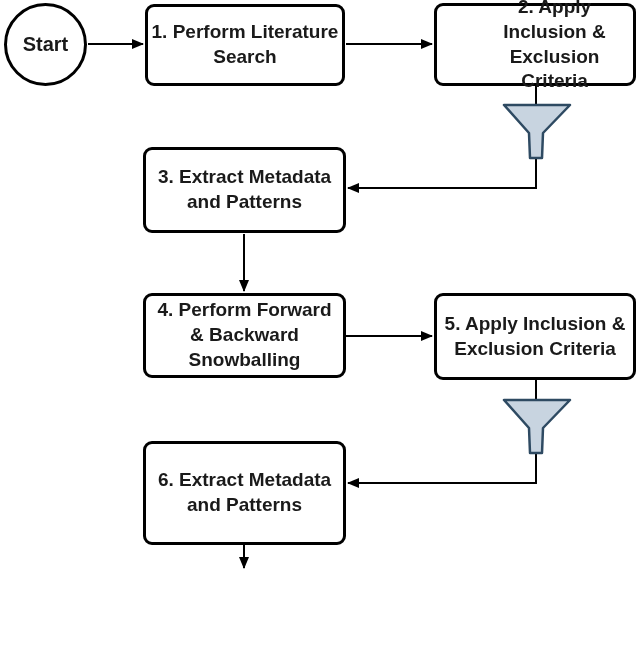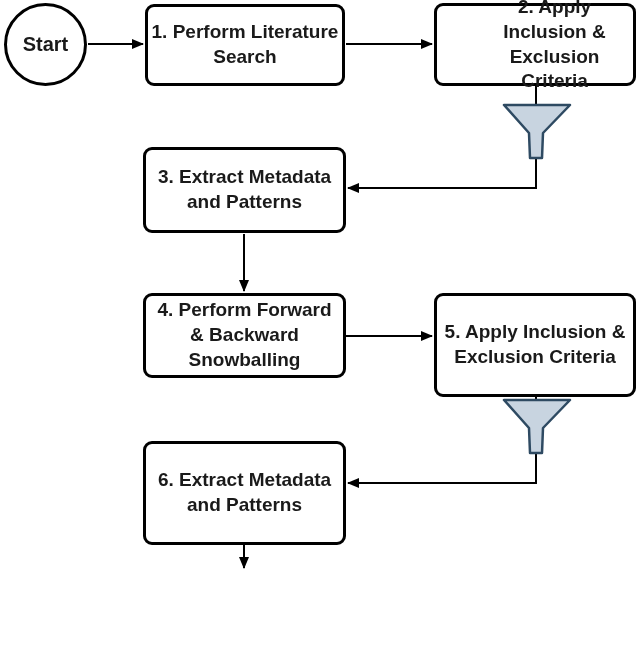--- a/index.html
+++ b/index.html
@@ -52,21 +52,21 @@
     white-space: pre-line;
   }
   .terminal {
     border-radius: 50%;
     font-size: 20px;
   }
   .b1 { left: 145px; top: 4px;   width: 200px; height: 82px; }
   .b2 { left: 434px; top: 3px;   width: 202px; height: 83px; padding-left: 39px; }
   .b3 { left: 143px; top: 147px; width: 203px; height: 86px; }
   .b4 { left: 143px; top: 293px; width: 203px; height: 85px; }
-  .b5 { left: 434px; top: 293px; width: 202px; height: 104px; align-items: center; }
+  .b5 { left: 434px; top: 293px; width: 202px; height: 87px; align-items: center; }
   .b6 { left: 143px; top: 441px; width: 203px; height: 104px; }
   .start { left: 4px;   top: 3px;   width: 83px; height: 83px; text-align: right; }
   .end   { left: 203px; top: 571px; width: 84px; height: 84px; }
 </style>
 </head>
 <body>
 
 <div class="canvas">
 
   <svg class="edges-layer" viewBox="0 0 640 658" xmlns="http://www.w3.org/2000/svg">

